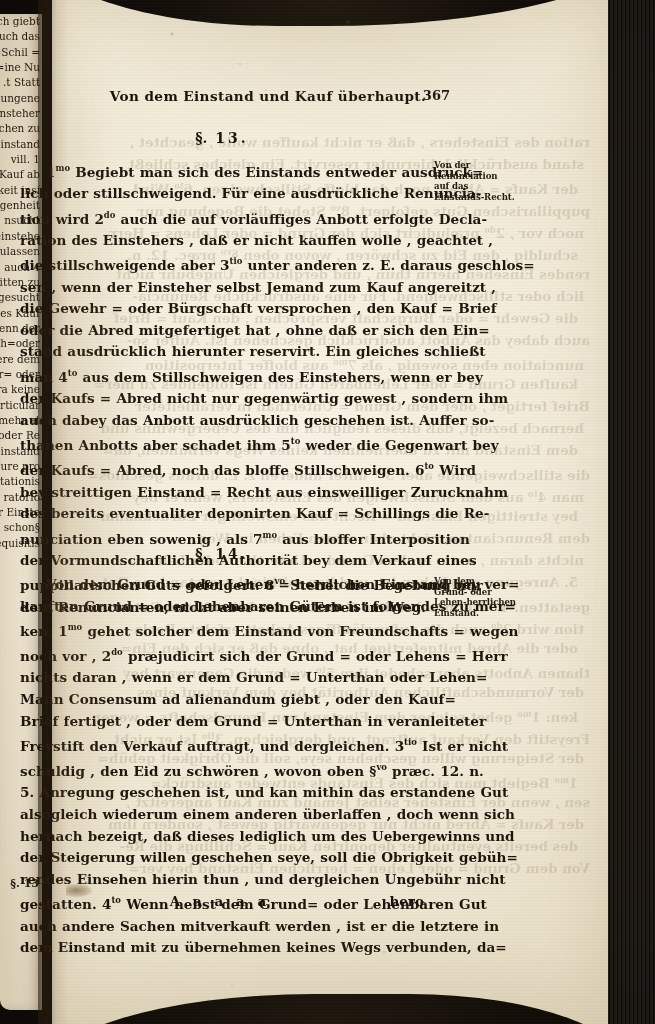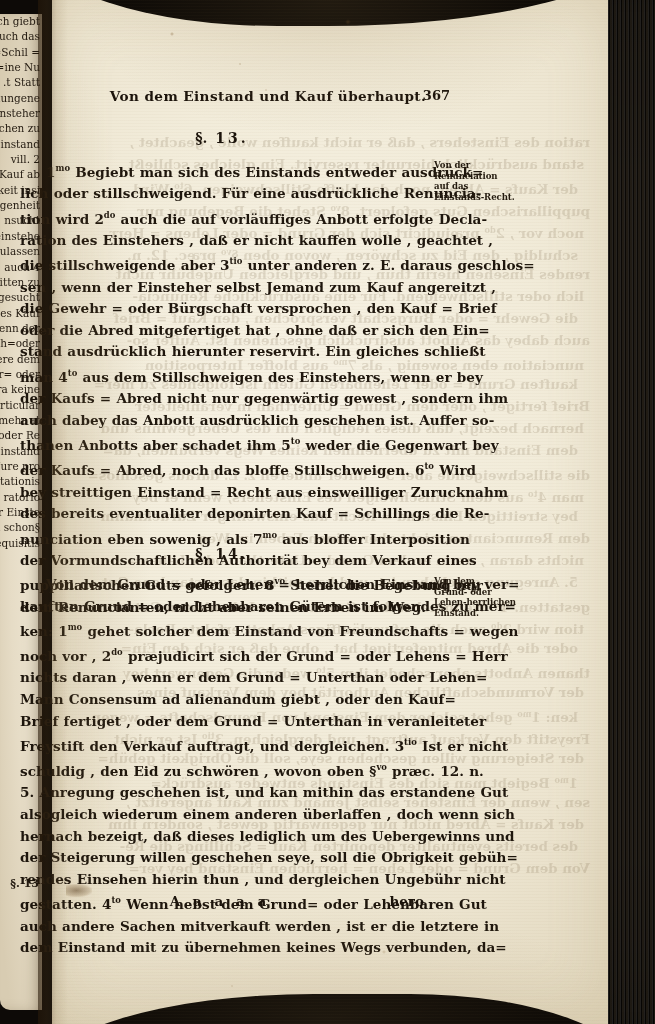--- a/index.html
+++ b/index.html
@@ -284,21 +284,21 @@
         <div>ine Nu=</div>
         <div></div>
         <div></div>
         <div></div>
         <div></div>
         <div>t Statt.</div>
         <div>dungene</div>
         <div>Einsteher</div>
         <div>achen zu=</div>
         <div>Einstand</div>
-        <div>vill. 2</div>
+        <div>vill. 1</div>
         <div>Kauf ab=</div>
         <div>keit insi-</div>
         <div>ögenheit</div>
         <div>nsucht ,</div>
         <div>einstehe ,</div>
         <div>zulassen,</div>
         <div>auch 4</div>
         <div>ritten zu</div>
         <div>n gesucht</div>
         <div>des Käuf=</div>

